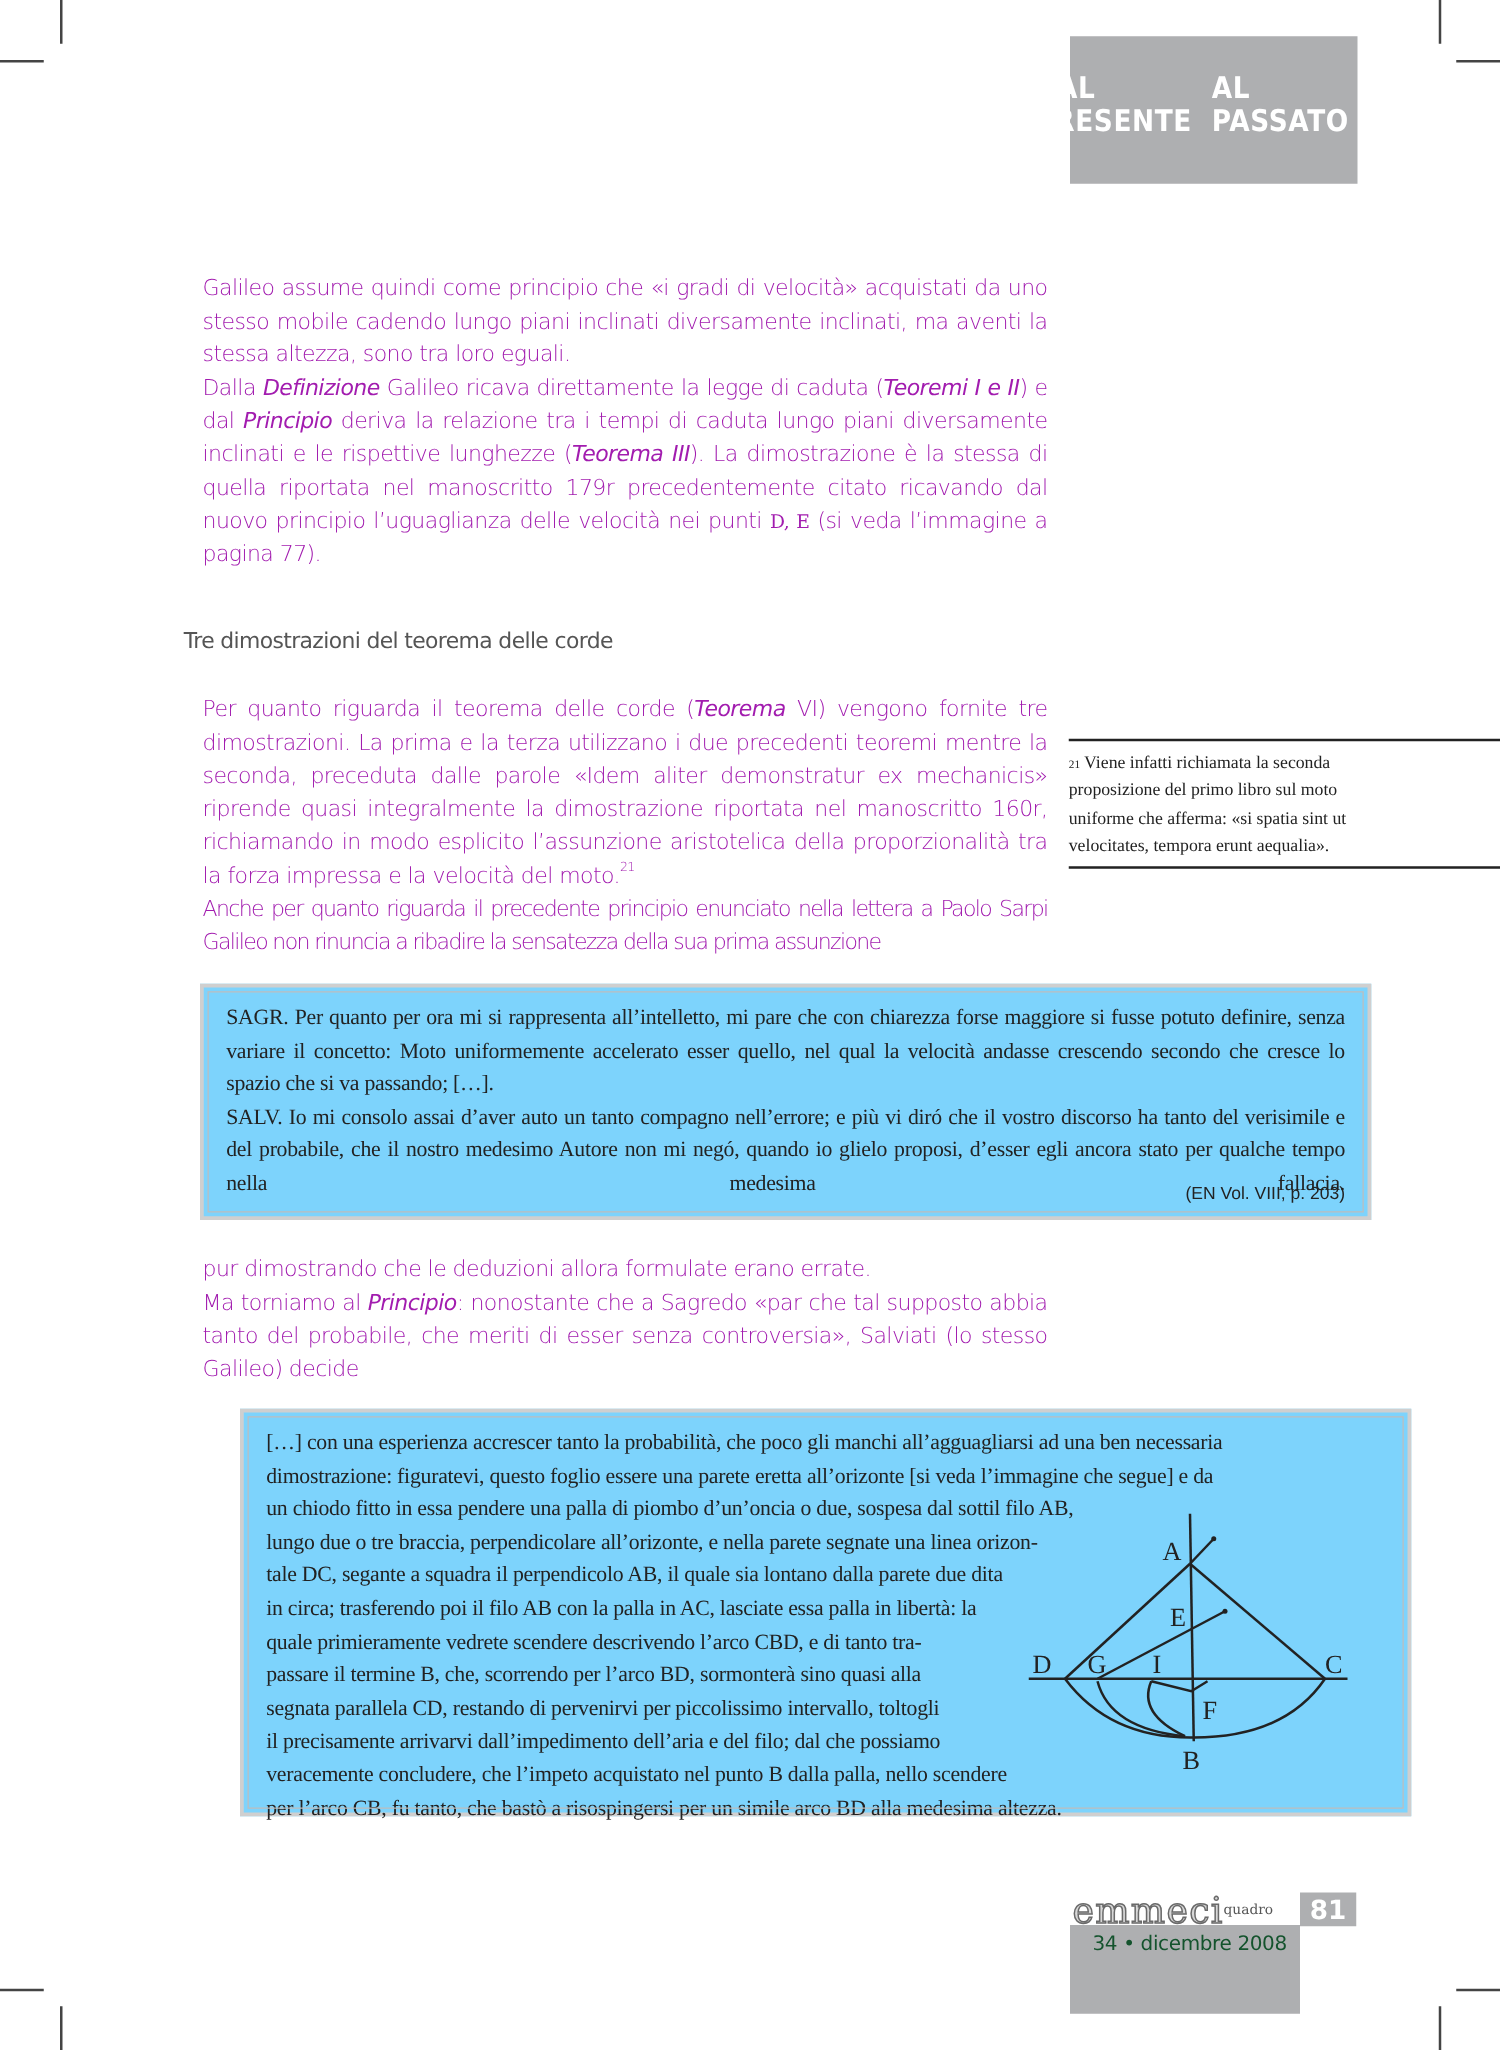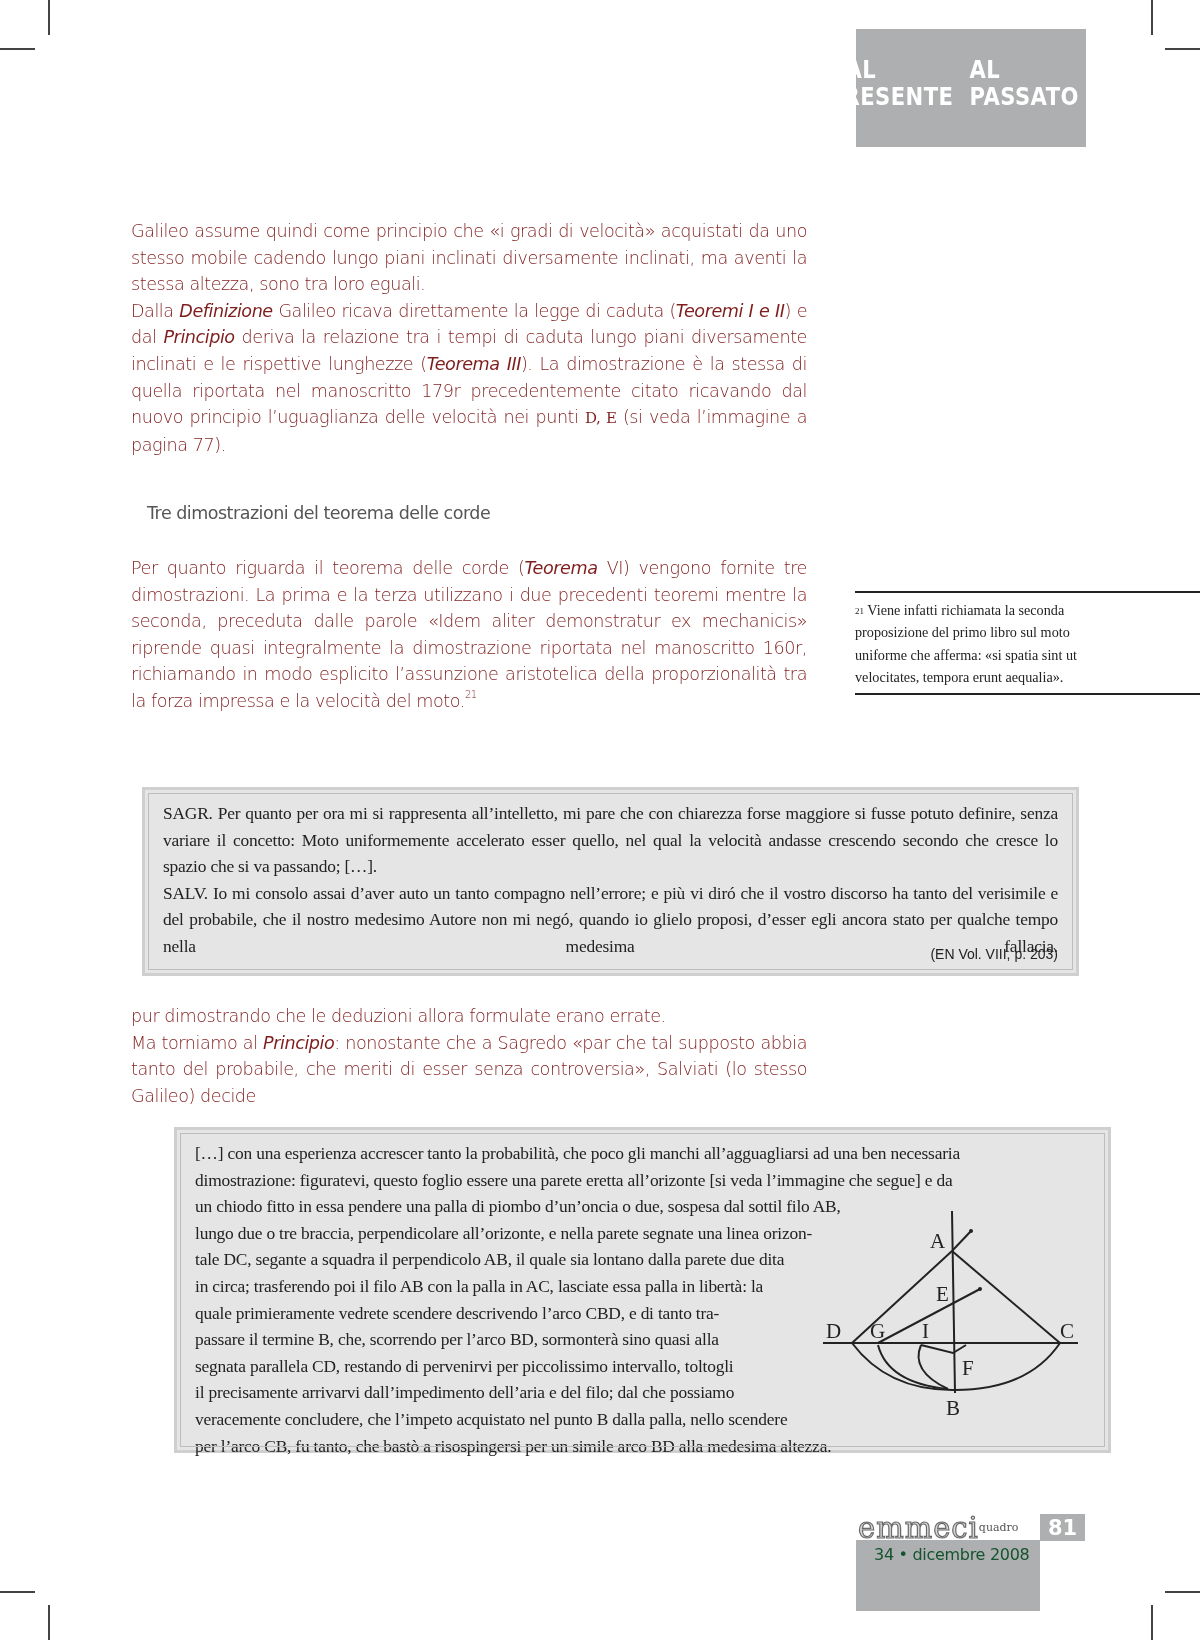--- a/index.html
+++ b/index.html
@@ -13,23 +13,23 @@
     background: #aeafb1; color: #ffffff;
     display: flex; flex-direction: row; justify-content: flex-end; align-items: center;
     padding-bottom: 8px;
   }
   .header-box span {
     font-family: "DejaVu Sans", sans-serif; font-weight: bold; font-size: 24px;
     letter-spacing: 0.5px; line-height: 27px; transform: scaleX(0.88);
   }
 
   .body-text {
-    position: absolute; left: 131px; width: 676px;
+    position: absolute; left: 162px; width: 676px;
     font-family: "DejaVu Sans", sans-serif; font-size: 17.6px; line-height: 26.6px;
-    color: #7f1d1d; font-weight: 300; letter-spacing: -0.45px;
+    color: #a21caf; font-weight: 300; letter-spacing: -0.45px;
   }
   .body-text p { text-align: justify; }
   .body-text em { }
   .body-text .serif { font-family: "DejaVu Serif", serif; font-size: 15px; margin-top: 24px; }
   .body-text sup { font-size: 10px; vertical-align: top; line-height: 1; position: relative; top: 2px; }
   .condensed { letter-spacing: -1.3px; }
 
   .section-title {
     position: absolute; left: 147px; top: 503px;
     font-family: "DejaVu Sans", sans-serif; font-weight: normal; font-size: 17.5px;
@@ -41,24 +41,24 @@
     border-top: 2px solid #222; border-bottom: 2px solid #222;
     padding: 6px 0 5px 0;
   }
   .footnote p {
     font-family: "Liberation Serif", serif; font-size: 14.2px; line-height: 22.3px; color: #222;
     width: 236px;
   }
   .footnote sup { font-size: 9px; vertical-align: top; position: relative; top: 1px; }
 
   .quote-box {
-    position: absolute; left: 142px; width: 937px;
+    position: absolute; left: 160px; width: 937px;
     border: 3px solid #cfcfcf; outline: 1px solid #bdbdbd; outline-offset: -7px;
     padding: 10px 18px 10px 18px;
-    background: #e5e5e5;
+    background: #7dd3fc;
   }
   .quote-box p {
     font-family: "Liberation Serif", serif; font-size: 17.4px; line-height: 26.6px; color: #222;
     text-align: justify; letter-spacing: -0.2px;
   }
   .q1 { top: 787px; height: 189px; }
   .q2 { top: 1127px; height: 326px; margin-left: 32px; }
 
   .q2-lines p { text-align: left; }
   .diagram { position: absolute; left: 808px; top: 1193px; width: 272px; height: 245px; }
@@ -104,20 +104,21 @@
 
 <div class="body-text" style="top:218px;">
   <p>Galileo assume quindi come principio che «i gradi di velocità» acquistati da uno stesso mobile cadendo lungo piani inclinati diversamente inclinati, ma aventi la stessa altezza, sono tra loro eguali.</p>
   <p><span>Dalla </span><em>Definizione</em><span> Galileo ricava direttamente la legge di caduta (</span><em>Teoremi I e II</em><span>) e dal </span><em>Principio</em><span> deriva la relazione tra i tempi di caduta lungo piani diversamente inclinati e le rispettive lunghezze (</span><em>Teorema III</em><span>). La dimostrazione è la stessa di quella riportata nel manoscritto 179r precedentemente citato ricavando dal nuovo principio l’uguaglianza delle velocità nei punti </span><span class="serif">D, E</span><span> (si veda l’immagine a pagina 77).</span></p>
 </div>
 
 <div class="section-title">Tre dimostrazioni del teorema delle corde</div>
 
 <div class="body-text" style="top:555px;">
   <p><span>Per quanto riguarda il teorema delle corde (</span><em>Teorema</em><span> VI) vengono fornite tre dimostrazioni. La prima e la terza utilizzano i due precedenti teoremi mentre la seconda, preceduta dalle parole «Idem aliter demonstratur ex mechanicis» riprende quasi integralmente la dimostrazione riportata nel manoscritto 160r, richiamando in modo esplicito l’assunzione aristotelica della proporzionalità tra la forza impressa e la velocità del moto.</span><sup>21</sup></p>
+  <p class="condensed">Anche per quanto riguarda il precedente principio enunciato nella lettera a Paolo Sarpi Galileo non rinuncia a ribadire la sensatezza della sua prima assunzione</p>
 </div>
 
 <div class="footnote">
   <p><sup>21</sup><span> Viene infatti richiamata la seconda proposizione del primo libro sul moto uniforme che afferma: «si spatia sint ut velocitates, tempora erunt aequalia».</span></p>
 </div>
 
 <div class="quote-box q1">
   <p>SAGR. Per quanto per ora mi si rappresenta all’intelletto, mi pare che con chiarezza forse maggiore si fusse potuto definire, senza variare il concetto: Moto uniformemente accelerato esser quello, nel qual la velocità andasse crescendo secondo che cresce lo spazio che si va passando; […].</p>
   <p style="text-align-last: justify;"><span>SALV. Io mi consolo assai d’aver auto un tanto compagno nell’errore; e più vi diró che il vostro discorso ha tanto del verisimile e del probabile, che il nostro medesimo Autore non mi negó, quando io glielo proposi, d’esser egli ancora stato per qualche tempo nella medesima fallacia.</span></p>
   <div style="position:absolute; right:18px; bottom:11px; font-family:Liberation Sans, sans-serif; font-size:14px; color:#222;">(EN Vol. VIII, p. 203)</div>

